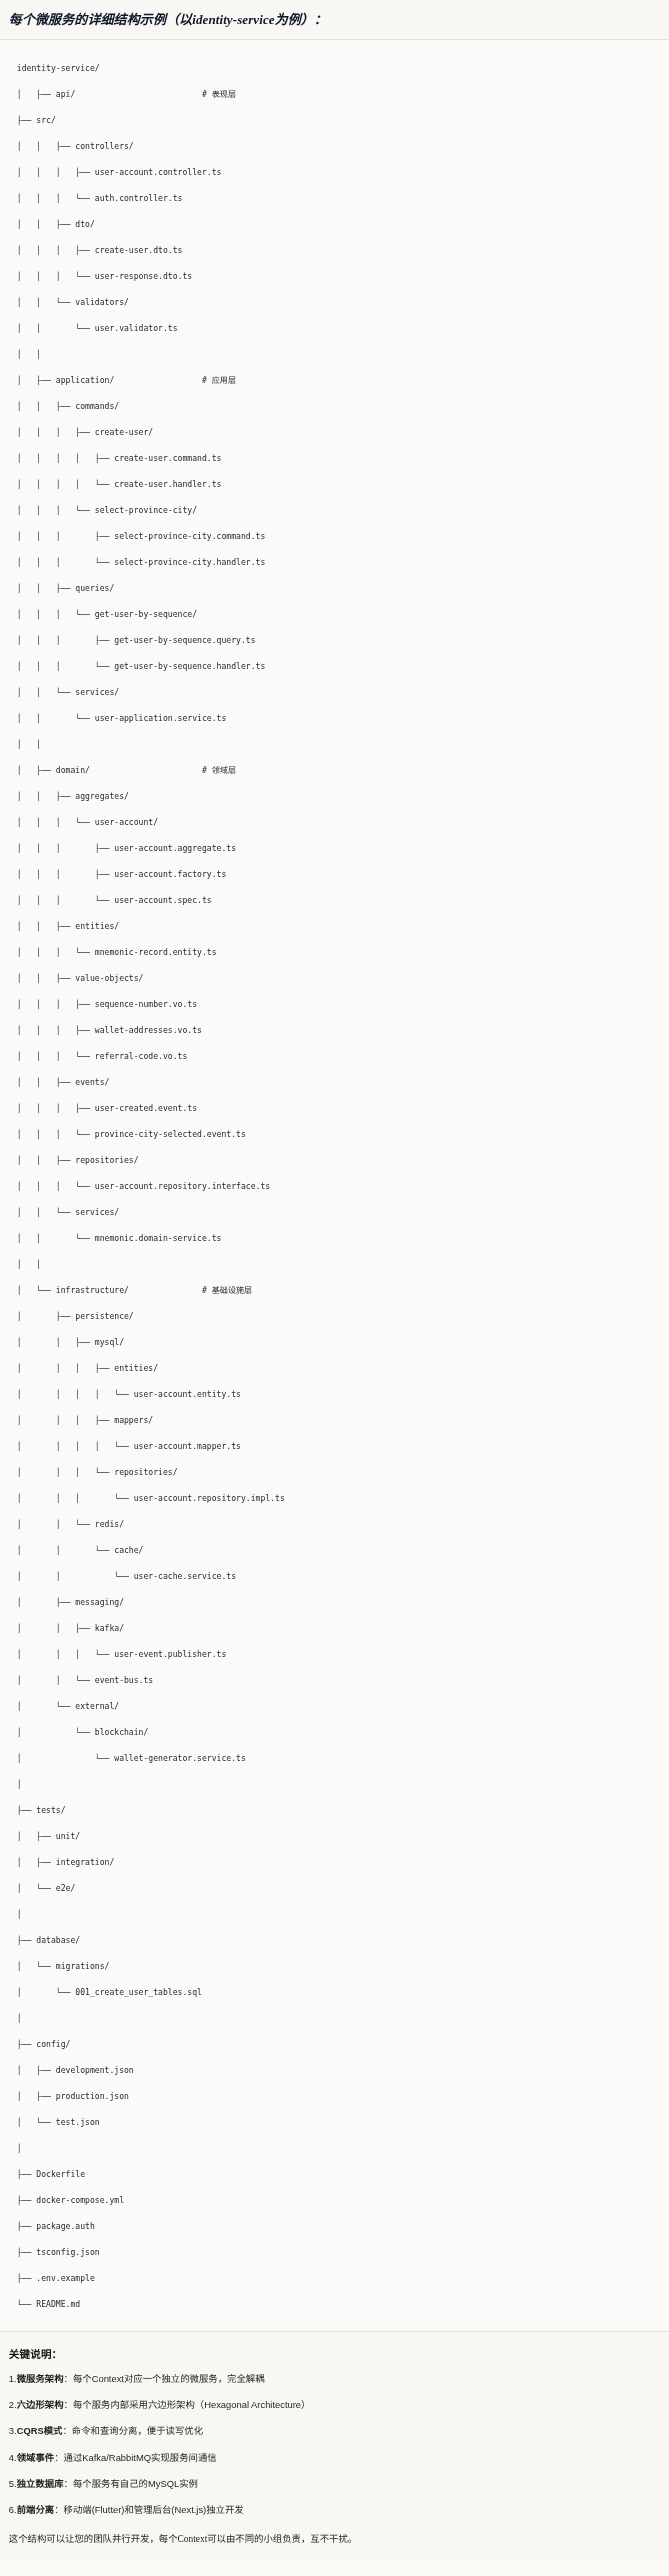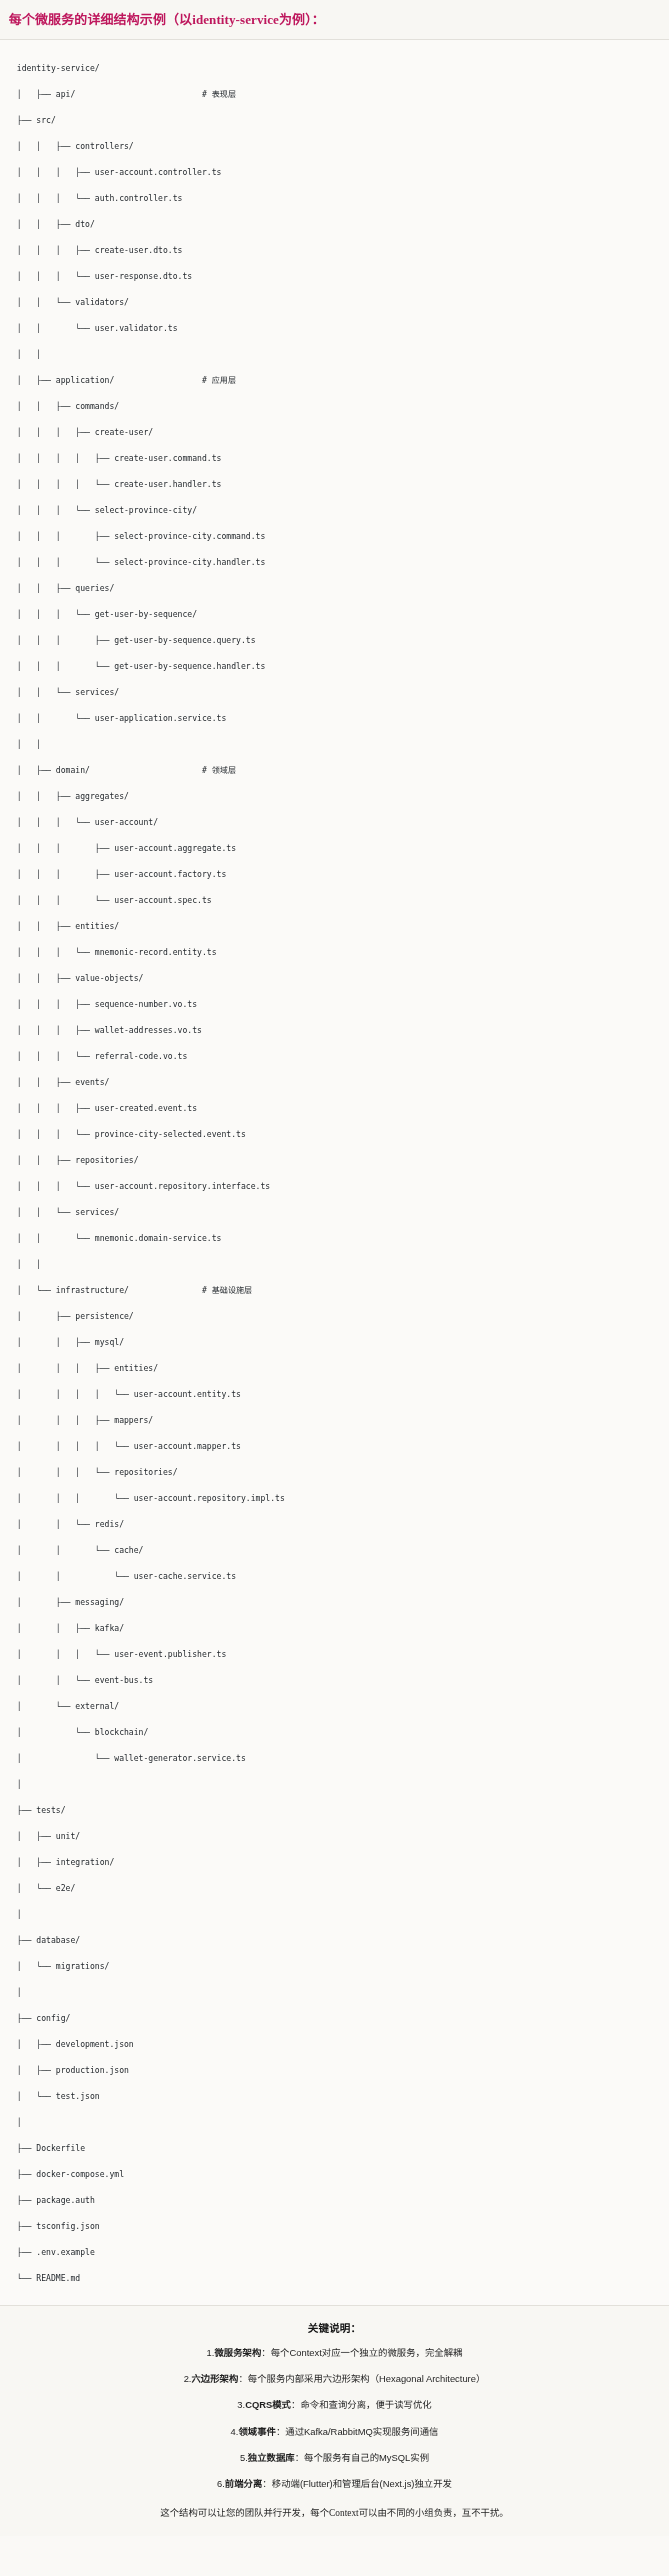--- a/index.html
+++ b/index.html
@@ -21,22 +21,23 @@
     padding: 11.3px 8.8px 10px 8.8px;
     background: #f8f7f3;
     border-bottom: 0.6px solid #e2e0da;
   }
   .doc-title {
     font-family: "Liberation Serif", "DejaVu Serif", serif;
     font-weight: bold;
     font-size: 13px;
     line-height: 1.35;
     letter-spacing: 0.1px;
-    color: #be185d;
+    color: #0f172a;
     margin: 0;
+    font-style: italic;
   }
 
   
   .tree-block {
     background: #fbfaf8;
     padding: 13.8px 8.8px 12.5px 8.8px;
   }
   .tree {
     font-family: "DejaVu Sans Mono", "Liberation Mono", monospace;
     font-size: 8.1px;
@@ -47,21 +48,20 @@
     letter-spacing: 0px;
   }
   .tree .row { display: block; min-height: 13px; }
   .tree .cmt { color: #24292e; }
 
   
   .notes {
     border-top: 0.6px solid #e2e0da;
     background: #f8f7f3;
     padding: 13.8px 8.8px 16.3px 8.8px;
-    text-align: center;
   }
   .notes h2 {
     font-family: "Liberation Serif", "DejaVu Serif", serif;
     font-weight: bold;
     font-size: 10.6px;
     margin: 0 0 11.3px 0;
     color: #151515;
     letter-spacing: 0.1px;
   }
   .note-item {
@@ -158,20 +158,21 @@
 <span class="row">│           └── blockchain/</span>
 <span class="row">│               └── wallet-generator.service.ts</span>
 <span class="row">│</span>
 <span class="row">├── tests/</span>
 <span class="row">│   ├── unit/</span>
 <span class="row">│   ├── integration/</span>
 <span class="row">│   └── e2e/</span>
 <span class="row">│</span>
 <span class="row">├── database/</span>
 <span class="row">│   └── migrations/</span>
+<span class="row">│       └── 001_create_user_tables.sql</span>
 <span class="row">│</span>
 <span class="row">├── config/</span>
 <span class="row">│   ├── development.json</span>
 <span class="row">│   ├── production.json</span>
 <span class="row">│   └── test.json</span>
 <span class="row">│</span>
 <span class="row">├── Dockerfile</span>
 <span class="row">├── docker-compose.yml</span>
 <span class="row">├── package.auth</span>
 <span class="row">├── tsconfig.json</span>

